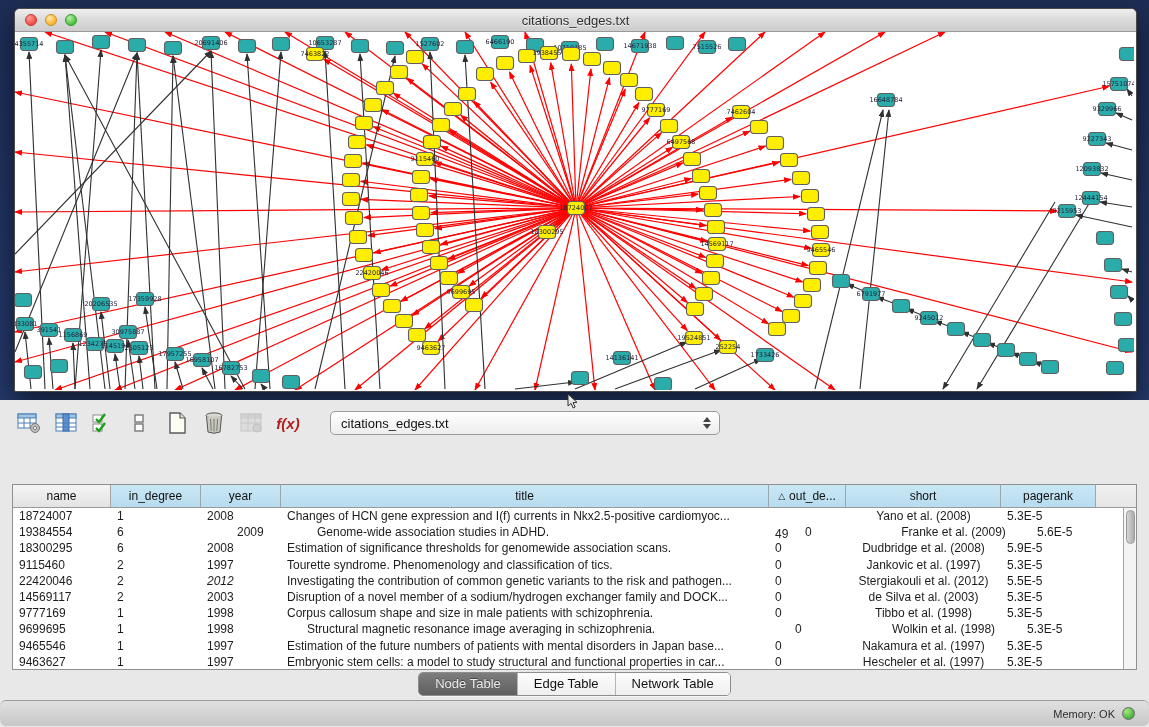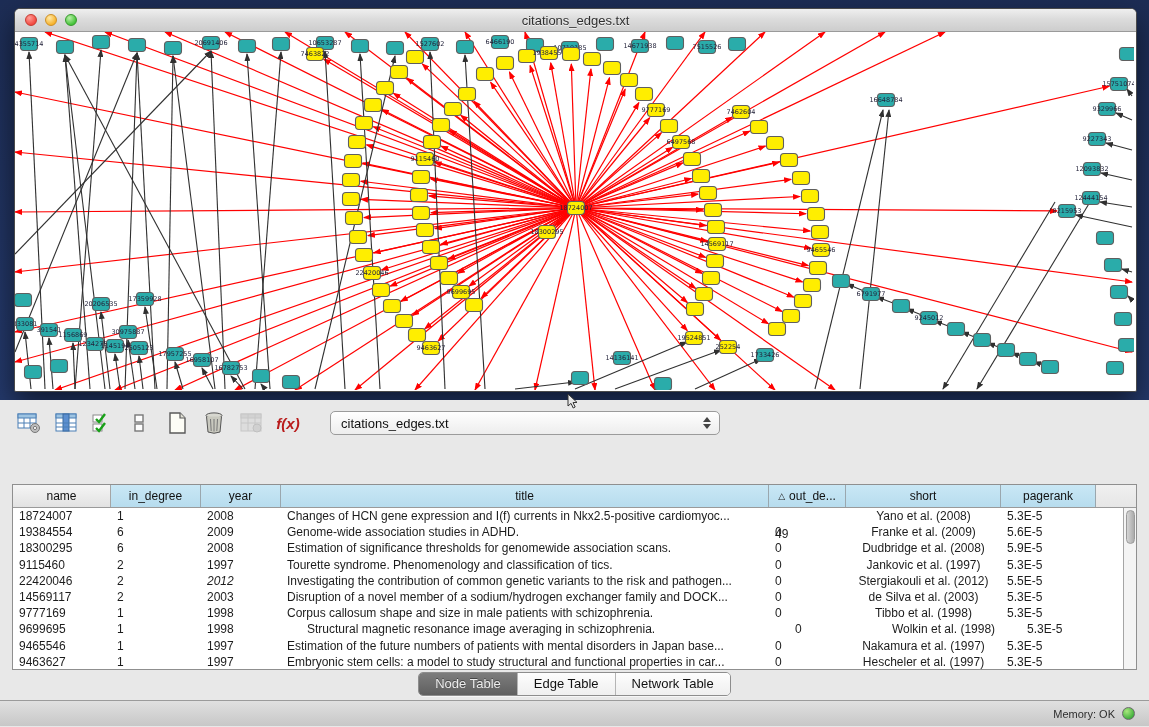--- a/index.html
+++ b/index.html
@@ -63,21 +63,21 @@
   .tabbar{position:absolute;left:0;top:272px;width:100%;display:flex;justify-content:center;}
   .seg{display:flex;border:1px solid #8d8d8d;border-radius:5px;overflow:hidden;
       box-shadow:0 1px 0 rgba(255,255,255,.6);}
   .seg .tab{height:22px;line-height:22px;padding:0 16px;font-size:13px;color:#111;
       background:linear-gradient(180deg,#fdfdfd,#efefef);border-right:1px solid #b5b5b5;}
   .seg .tab:last-child{border-right:none;text-align:center;}
   .seg .tab.active{background:linear-gradient(180deg,#7d7d7d,#5f5f5f);color:#ececec;text-shadow:0 -1px 0 rgba(0,0,0,.4);}
   
   .statusbar{position:absolute;left:0;top:300px;width:100%;height:26px;
       background:linear-gradient(180deg,#e0e0e0,#c7c7c7);border-top:1px solid #9b9b9b;
-      display:flex;align-items:center;justify-content:flex-end;padding-right:14px;box-sizing:border-box;gap:7px;}
+      display:flex;align-items:center;justify-content:flex-end;padding-right:14px;box-sizing:border-box;gap:7px;border-radius:6px;}
   .mem-label{font-size:11px;color:#2e2e2e;}
   .mem-dot{width:13px;height:13px;border-radius:50%;background:radial-gradient(circle at 35% 30%,#a9e87e,#3fae3c 75%);
       border:1px solid #6b6b6b;box-sizing:border-box;}
   
   .cursor{position:absolute;left:567px;top:394px;z-index:50;}
 </style>
 </head>
 <body>
 
 <div class="net-window">
@@ -840,21 +840,21 @@
           <div class="td" style="width: 90px; flex: 0 0 90px;">1</div>
           <div class="td" style="width: 80px; flex: 0 0 80px;">2008</div>
           <div class="td" style="width: 488px; flex: 0 0 488px;">Changes of HCN gene expression and I(f) currents in Nkx2.5-positive cardiomyoc...</div>
           <div class="td" style="width: 77px; flex: 0 0 77px; margin-top: 36px;">49</div>
           <div class="td center" style="width: 155px; flex: 0 0 155px;">Yano et al. (2008)</div>
           <div class="td" style="width: 95px; flex: 0 0 95px;">5.3E-5</div>
         </div>
         <div class="tr">
           <div class="td" style="width: 98px; flex: 0 0 98px;">19384554</div>
           <div class="td" style="width: 90px; flex: 0 0 90px;">6</div>
-          <div class="td" style="width: 80px; flex: 0 0 80px;">2009</div>
+          <div class="td" style="width: 80px; flex: 0 0 80px; margin-left: 30px;">2009</div>
           <div class="td" style="width: 488px; flex: 0 0 488px;">Genome-wide association studies in ADHD.</div>
           <div class="td" style="width: 77px; flex: 0 0 77px;">0</div>
           <div class="td center" style="width: 155px; flex: 0 0 155px;">Franke et al. (2009)</div>
           <div class="td" style="width: 95px; flex: 0 0 95px;">5.6E-5</div>
         </div>
         <div class="tr">
           <div class="td" style="width: 98px; flex: 0 0 98px;">18300295</div>
           <div class="td" style="width: 90px; flex: 0 0 90px;">6</div>
           <div class="td" style="width: 80px; flex: 0 0 80px;">2008</div>
           <div class="td" style="width: 488px; flex: 0 0 488px;">Estimation of significance thresholds for genomewide association scans.</div>

